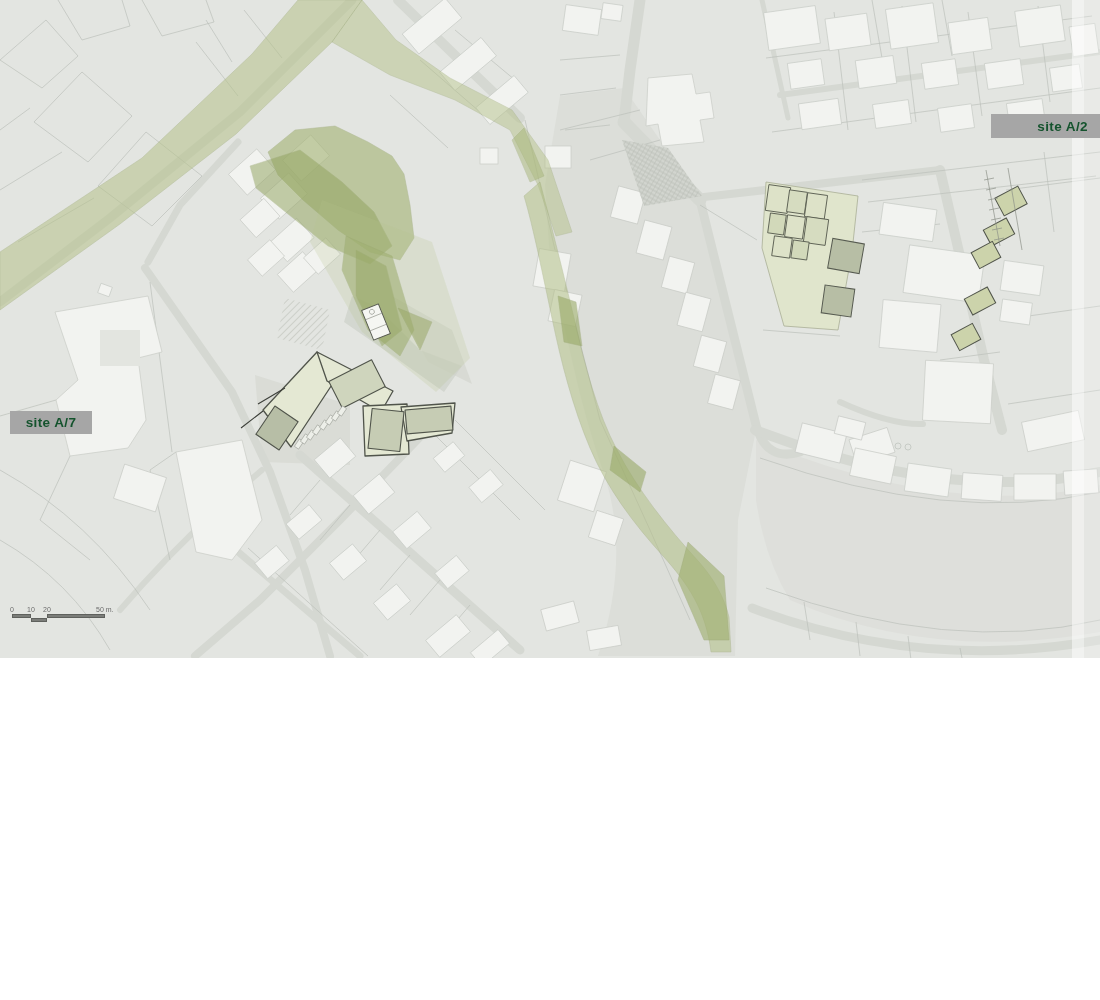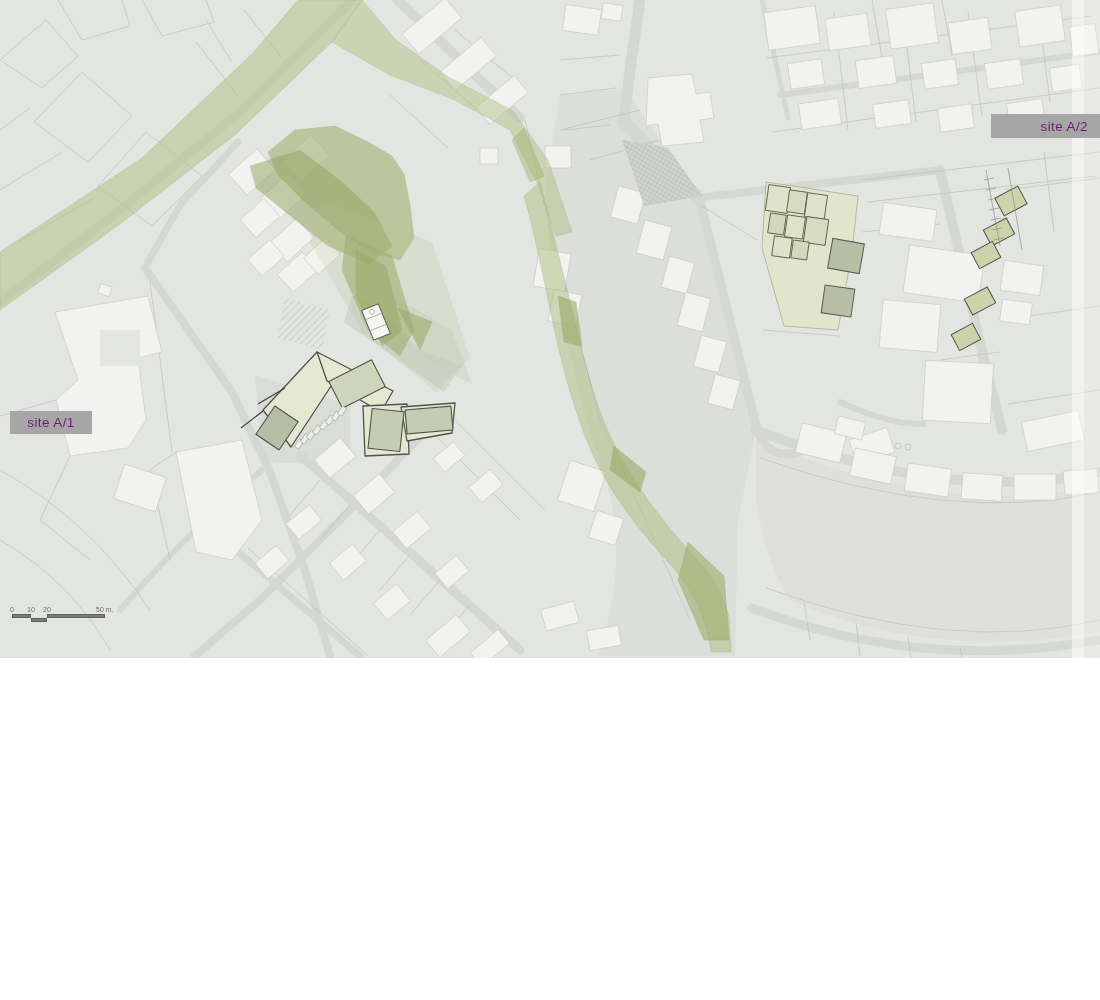--- a/index.html
+++ b/index.html
@@ -1,21 +1,21 @@
 <!DOCTYPE html>
 <html><head>
 <meta charset="utf-8">
 <style>
   html,body{margin:0;padding:0;background:#ffffff;}
   .stage{position:relative;width:1100px;height:1000px;background:#ffffff;overflow:hidden;
          font-family:"Liberation Sans",sans-serif;}
   .map{position:absolute;left:0;top:0;width:1100px;height:658px;background:#e3e5e1;overflow:hidden;}
   .map svg{position:absolute;left:0;top:0;}
   .site-label{position:absolute;display:flex;align-items:center;background:#a6a6a6;
-              color:#701a75;font-weight:normal;font-size:13.5px;letter-spacing:.4px;}
+              color:#14532d;font-weight:bold;font-size:13.5px;letter-spacing:.4px;}
   .site-label.a1{left:10px;top:411px;width:82px;height:23px;justify-content:center;}
   .site-label.a2{left:991px;top:114px;width:109px;height:24px;justify-content:flex-end;padding-right:12px;box-sizing:border-box;}
   .scalebar{position:absolute;left:8px;top:600px;width:110px;height:28px;color:#6b6b6b;font-size:7px;}
   .scalebar .tick{position:absolute;top:6px;transform:translateX(-50%);}
   .scalebar .tick.end{transform:none;}
   .scalebar .seg{position:absolute;height:4px;background:#7b7d79;border:0.5px solid #5f615d;box-sizing:border-box;}
   .whitezone{position:absolute;left:0;top:658px;width:1100px;height:342px;background:#ffffff;}
 </style>
 </head>
 <body>
@@ -252,21 +252,21 @@
           <path d="M986,170 L1000,246"></path>
           <path d="M984,180 L994,178 M986,190 L996,188 M988,200 L998,198 M989,210 L999,208 M991,220 L1001,218 M992,230 L1002,228 M994,240 L1004,238"></path>
           <path d="M1008,168 L1022,250"></path>
         </g>
       </g>
 
       <rect x="1072" y="0" width="12" height="658" fill="rgba(255,255,255,0.5)"></rect>
       <rect x="1084" y="0" width="16" height="658" fill="rgba(255,255,255,0.22)"></rect>
     </svg>
 
-    <div class="site-label a1">site A/1</div>
+    <div class="site-label a1">site A/7</div>
     <div class="site-label a2">site A/2</div>
 
     <div class="scalebar">
       <span class="tick" style="left:4px">0</span>
       <span class="tick" style="left:23px">10</span>
       <span class="tick" style="left:39px">20</span>
       <span class="tick end" style="left:88px">50 m.</span>
       <div class="seg" style="left:4px;top:14px;width:19px;"></div>
       <div class="seg" style="left:23px;top:18px;width:16px;"></div>
       <div class="seg" style="left:39px;top:14px;width:58px;"></div>

